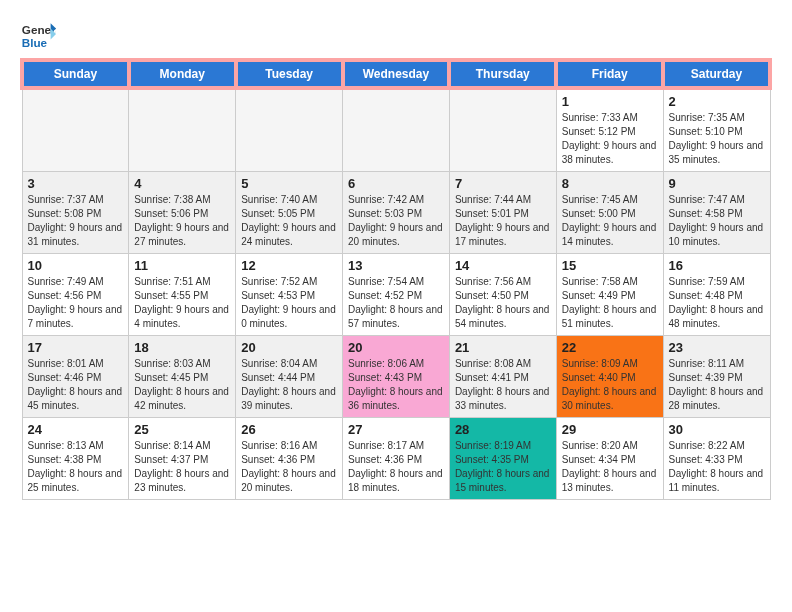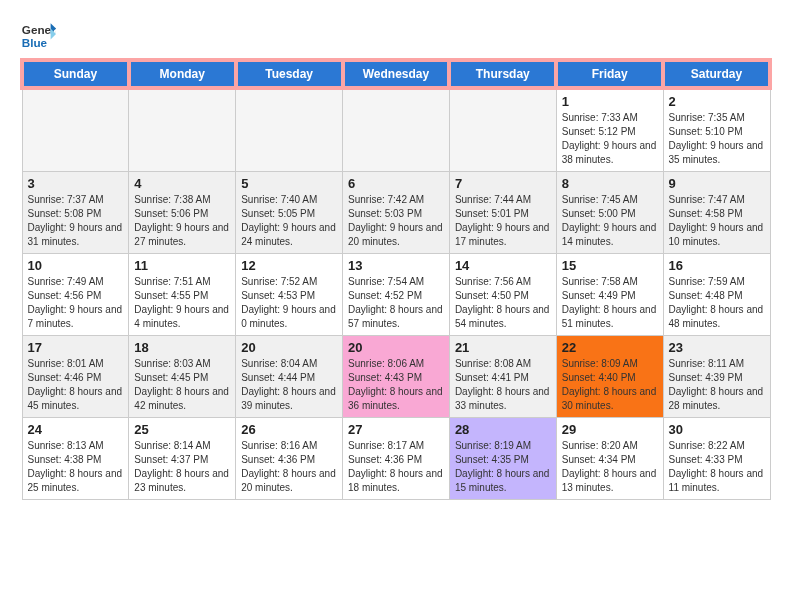--- a/index.html
+++ b/index.html
@@ -306,21 +306,21 @@
 Daylight: 8 hours
 and 20 minutes.</div>
         </td>
         <td style="background: rgb(255, 255, 255);">
           <span class="day-num">27</span>
           <div class="day-info">Sunrise: 8:17 AM
 Sunset: 4:36 PM
 Daylight: 8 hours
 and 18 minutes.</div>
         </td>
-        <td style="background: #c4b5fd;">
+        <td style="background: #14b8a6;">
           <span class="day-num">28</span>
           <div class="day-info">Sunrise: 8:19 AM
 Sunset: 4:35 PM
 Daylight: 8 hours
 and 15 minutes.</div>
         </td>
         <td style="background: rgb(255, 255, 255);">
           <span class="day-num">29</span>
           <div class="day-info">Sunrise: 8:20 AM
 Sunset: 4:34 PM

